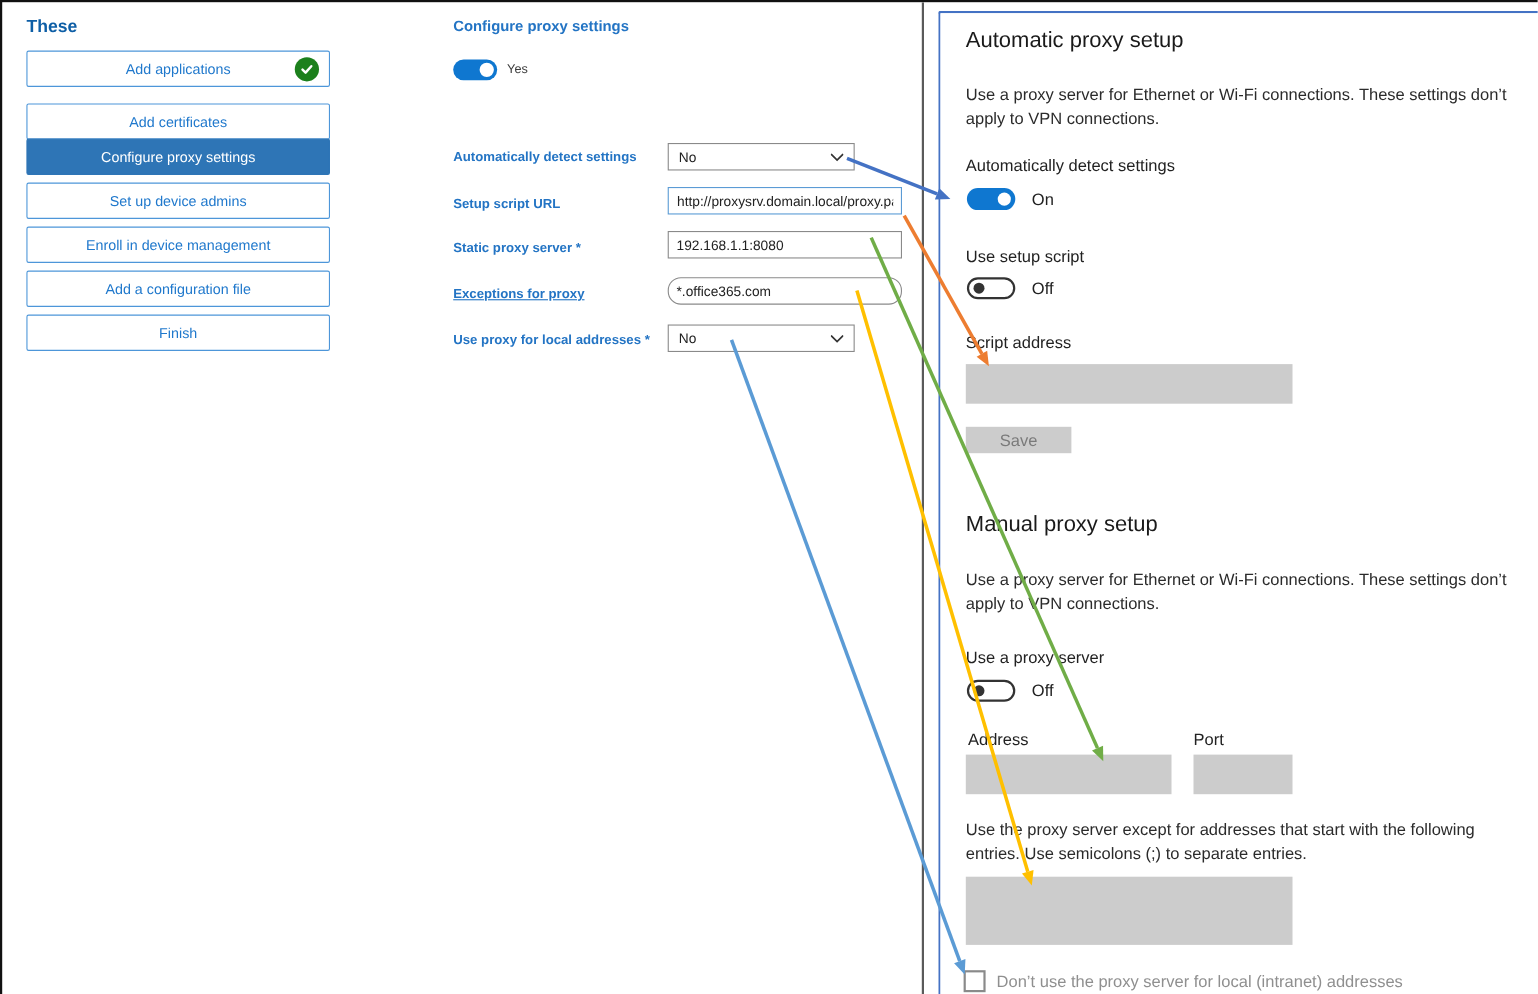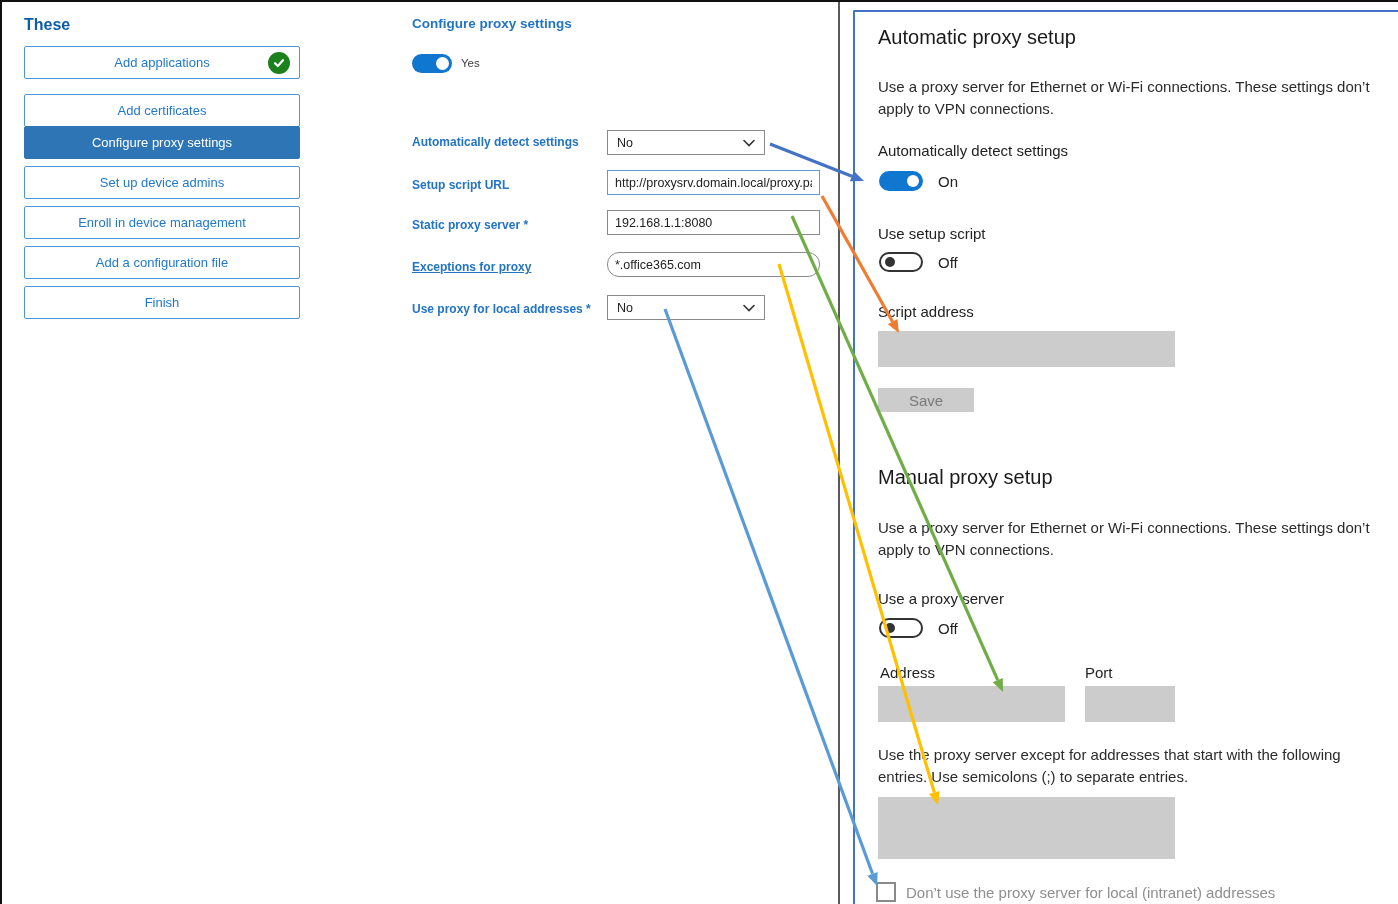--- a/index.html
+++ b/index.html
@@ -34,21 +34,21 @@
   .toggle-sm .knob { position:absolute; right:3px; top:3px; width:13px; height:13px; background:#fff; border-radius:50%; }
   .toggle-sm-label { position:absolute; left:459px; top:55px; font-size:11.5px; color:#3c3c3c; }
   .f-label { position:absolute; left:410px; width:190px; font-size:12px; font-weight:bold; color:#2374c4; }
   .f-input {
     position:absolute; left:605px; width:213px; height:25px;
     border:1px solid #8a8a8a; background:#fff; font-family:"Liberation Sans",sans-serif;
     font-size:12.5px; color:#222; padding:0 7px; outline:none;
   }
   .f-input.focused { border:1.5px solid #5b9bd5; }
   .f-select {
-    position:absolute; left:605px; width:158px; height:25px;
+    position:absolute; left:605px; width:170px; height:25px;
     border:1px solid #8a8a8a; background:#fff;
     font-size:12.5px; color:#222; display:flex; align-items:center;
     padding:0 9px; cursor:pointer;
   }
   .f-select .chev { position:absolute; right:9px; top:7px; }
   
   .v-divider { position:absolute; left:836px; top:0; width:2px; height:904px; background:#5a5a5a; }
   .panel-frame {
     position:absolute; left:851px; top:8px; width:547px; height:896px;
     border-left:2px solid #4472c4; border-top:2px solid #4472c4; border-radius:2px 0 0 0;

